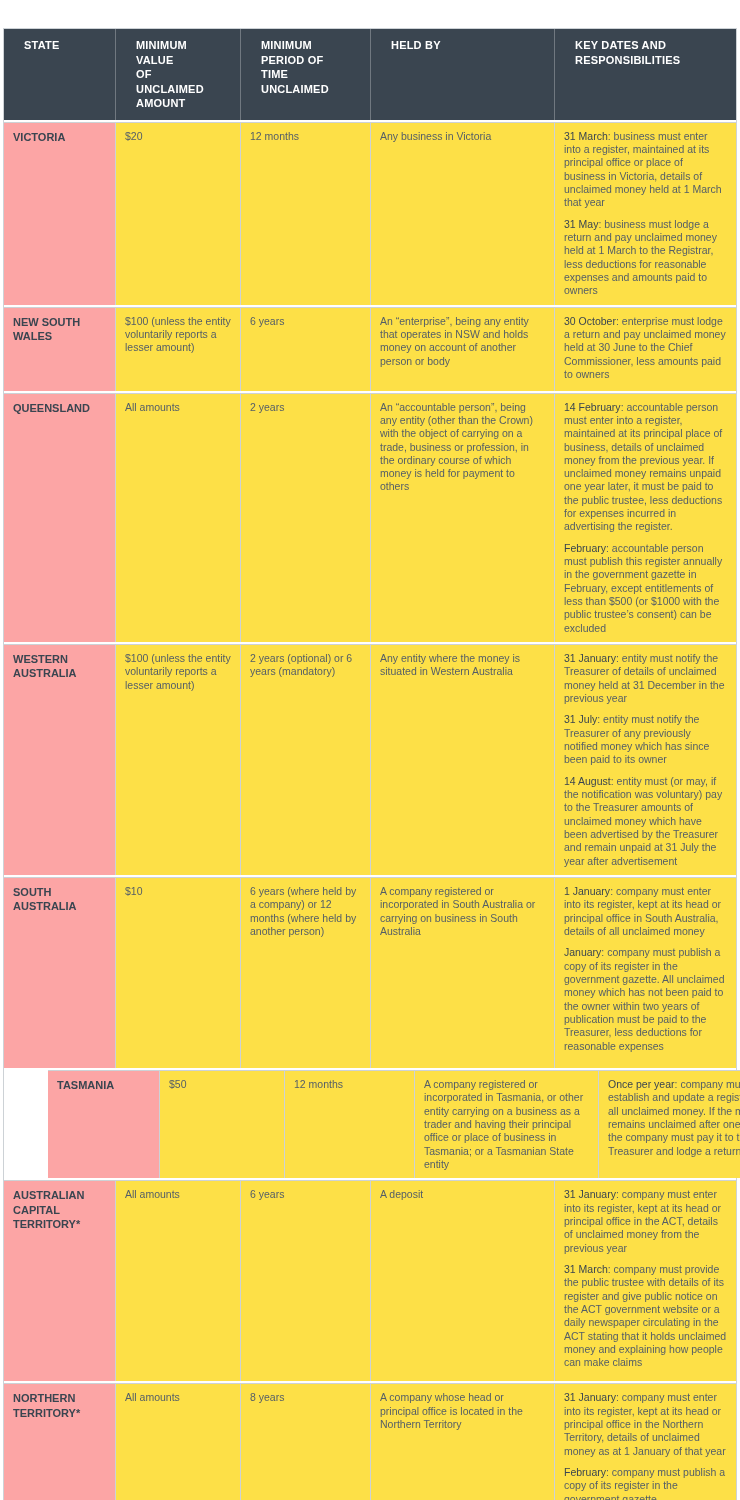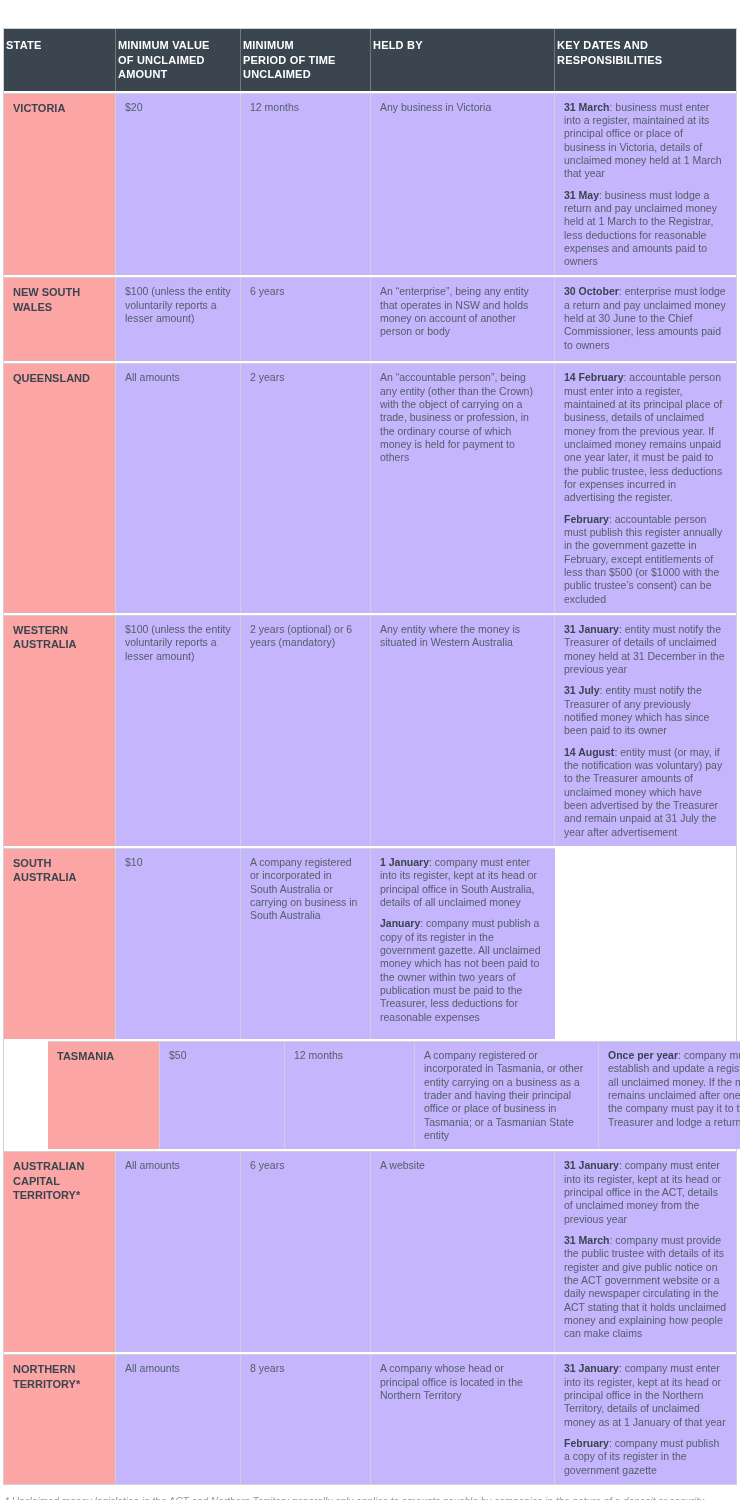--- a/index.html
+++ b/index.html
@@ -13,56 +13,56 @@
   .page { padding: 28px 3px 0 3px; }
 
   .tbl { border: 1px solid #cdd2d6; border-bottom: 1px solid #cdd2d6; }
 
   .row {
     display: grid;
     grid-template-columns: 112px 125px 130px 184px 181px;
   }
   .hdr-row { background: #3a4550; }
   .hdr-cell {
-    padding: 9px 2px;
+    padding: 9px 20px;
     color: #ffffff;
     font-size: 11px; font-weight: bold; line-height: 1.32;
     letter-spacing: .2px;
     white-space: pre-line;
     border-right: 1px solid rgba(255,255,255,.28);
   }
   .hdr-cell:last-child { border-right: none; }
 
   .body-row { border-top: 2px solid #ffffff; }
   .body-row .cell { border-top: 1px solid #cdd2d6; }
   .cell {
     padding: 7px 9px;
     font-size: 10.5px; line-height: 1.27;
     border-right: 1px solid #cdd2d6;
-    background: #c4b5fd;
+    background: #fde047;
   }
   .cell:last-child { border-right: none; }
   .state-cell {
     background: #fca5a5;
     font-size: 11px; font-weight: bold; line-height: 1.3;
     color: #3a4550;
   }
   
   .body-row:nth-child(1) { min-height: 153px; }
   .body-row:nth-child(2) { min-height: 86px; }
   .body-row:nth-child(3) { min-height: 238px; }
   .body-row:nth-child(4) { min-height: 228px; }
   .body-row:nth-child(5) { min-height: 193px; }
   .body-row:nth-child(6) { min-height: 108px; padding-left: 44px; }
   .body-row:nth-child(7) { min-height: 203px; }
   .body-row:nth-child(8) { min-height: 125px; }
 
   .kd { margin: 0 0 8px 0; }
   .kd:last-child { margin-bottom: 0; }
-  .kd strong { color: #3a4550; font-weight: bold; }
+  .kd strong { color: #3a4550; font-weight: normal; }
 
   .footnote {
     margin: 9px 2px 0 2px;
     font-size: 10px; font-style: italic; line-height: 1.5;
     color: #8d99a3;
   }
 </style>
 </head>
 <body>
 
@@ -122,20 +122,21 @@
     <div class="cell">
             <p class="kd"><strong>31 January</strong>: entity must notify the Treasurer of details of unclaimed money held at 31 December in the previous year</p>
             <p class="kd"><strong>31 July</strong>: entity must notify the Treasurer of any previously notified money which has since been paid to its owner</p>
             <p class="kd"><strong>14 August</strong>: entity must (or may, if the notification was voluntary) pay to the Treasurer amounts of unclaimed money which have been advertised by the Treasurer and remain unpaid at 31 July the year after advertisement</p>
           </div>
   </div>
 
   <div class="row body-row">
     <div class="cell state-cell">SOUTH AUSTRALIA</div>
     <div class="cell">$10</div>
+    <div class="cell">6 years (where held by a company) or 12 months (where held by another person)</div>
     <div class="cell">A company registered or incorporated in South Australia or carrying on business in South Australia</div>
     <div class="cell">
             <p class="kd"><strong>1 January</strong>: company must enter into its register, kept at its head or principal office in South Australia, details of all unclaimed money</p>
             <p class="kd"><strong>January</strong>: company must publish a copy of its register in the government gazette.  All unclaimed money which has not been paid to the owner within two years of publication must be paid to the Treasurer, less deductions for reasonable expenses</p>
           </div>
   </div>
 
   <div class="row body-row">
     <div class="cell state-cell">TASMANIA</div>
     <div class="cell">$50</div>
@@ -143,21 +144,21 @@
     <div class="cell">A company registered or incorporated in Tasmania, or other entity carrying on a business as a trader and having their principal office or place of business in Tasmania; or a Tasmanian State entity</div>
     <div class="cell">
             <p class="kd"><strong>Once per year</strong>: company must establish and update a register of all unclaimed money.  If the money remains unclaimed after one year, the company must pay it to the Treasurer and lodge a return</p>
           </div>
   </div>
 
   <div class="row body-row">
     <div class="cell state-cell">AUSTRALIAN CAPITAL TERRITORY*</div>
     <div class="cell">All amounts</div>
     <div class="cell">6 years</div>
-    <div class="cell">A website</div>
+    <div class="cell">A deposit</div>
     <div class="cell">
             <p class="kd"><strong>31 January</strong>: company must enter into its register, kept at its head or principal office in the ACT, details of unclaimed money from the previous year</p>
             <p class="kd"><strong>31 March</strong>: company must provide the public trustee with details of its register and give public notice on the ACT government website or a daily newspaper circulating in the ACT stating that it holds unclaimed money and explaining how people can make claims</p>
           </div>
   </div>
 
   <div class="row body-row">
     <div class="cell state-cell">NORTHERN TERRITORY*</div>
     <div class="cell">All amounts</div>
     <div class="cell">8 years</div>

